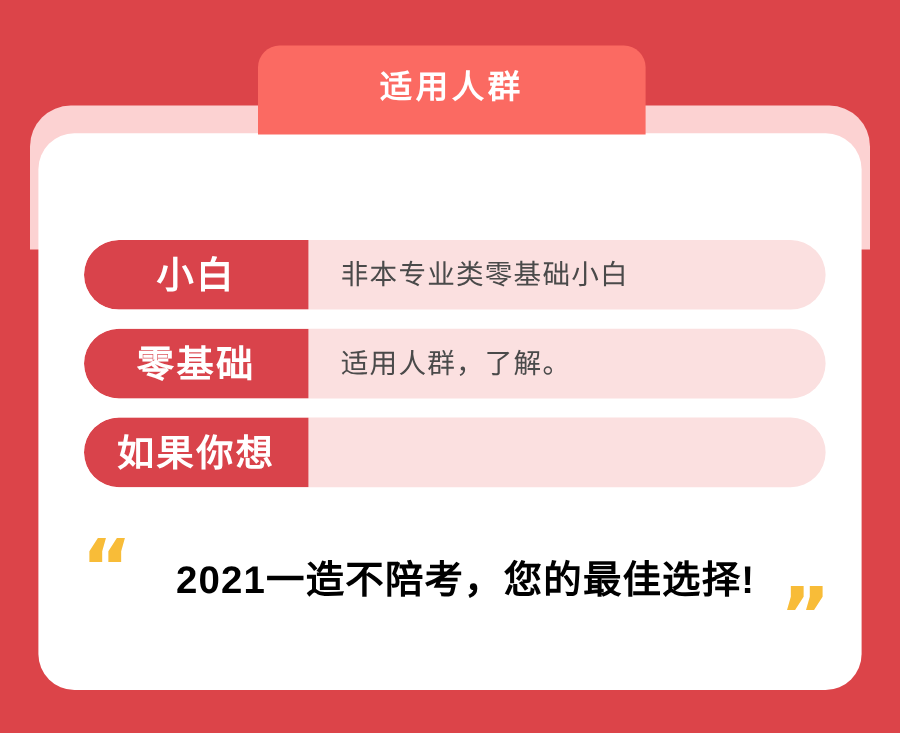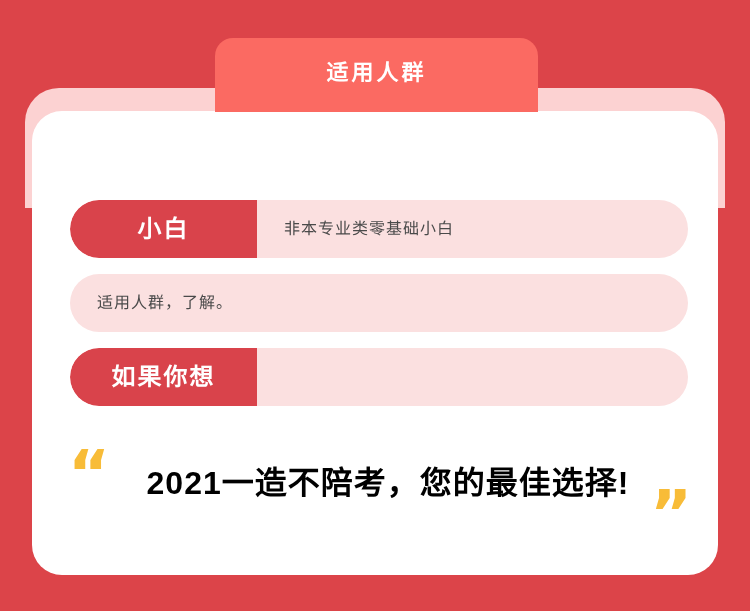--- a/index.html
+++ b/index.html
@@ -51,21 +51,21 @@
     width: 323px;
     height: 74px;
     background: #FB6A62;
     border-radius: 18px 18px 0 0;
     display: flex;
     align-items: center;
     justify-content: center;
   }
   .banner-title {
     color: #FFFFFF;
-    font-size: 22px;
+    font-size: 27px;
     font-weight: bold;
     letter-spacing: 3px;
     line-height: 1;
     margin-top: -4px;
   }
 
   
   .rows {
     position: absolute;
     left: 70px;
@@ -87,34 +87,34 @@
   .row-label {
     flex: 0 0 187px;
     background: #D9434B;
     display: flex;
     align-items: center;
     justify-content: center;
     border-radius: 29px 0 0 29px;
   }
   .row-label-text {
     color: #FFFFFF;
-    font-size: 24px;
+    font-size: 31px;
     font-weight: bold;
     letter-spacing: 2px;
     line-height: 1;
   }
   .row-body {
     flex: 1 1 auto;
     display: flex;
     align-items: center;
     padding-left: 27px;
   }
   .row-body-text {
     color: #4A4A4A;
-    font-size: 16px;
+    font-size: 23px;
     line-height: 1;
     letter-spacing: 1px;
   }
 
   
   .quote-block {
     position: absolute;
     left: 32px;
     top: 440px;
     width: 686px;
@@ -167,20 +167,23 @@
     <div class="row">
       <div class="row-label">
         <span class="row-label-text">小白</span>
       </div>
       <div class="row-body">
         <span class="row-body-text">非本专业类零基础小白</span>
       </div>
     </div>
 
     <div class="row">
+      <div class="row-label">
+        <span class="row-label-text">零基础</span>
+      </div>
       <div class="row-body">
         <span class="row-body-text">适用人群，了解。</span>
       </div>
     </div>
 
     <div class="row">
       <div class="row-label">
         <span class="row-label-text">如果你想</span>
       </div>
     </div>

